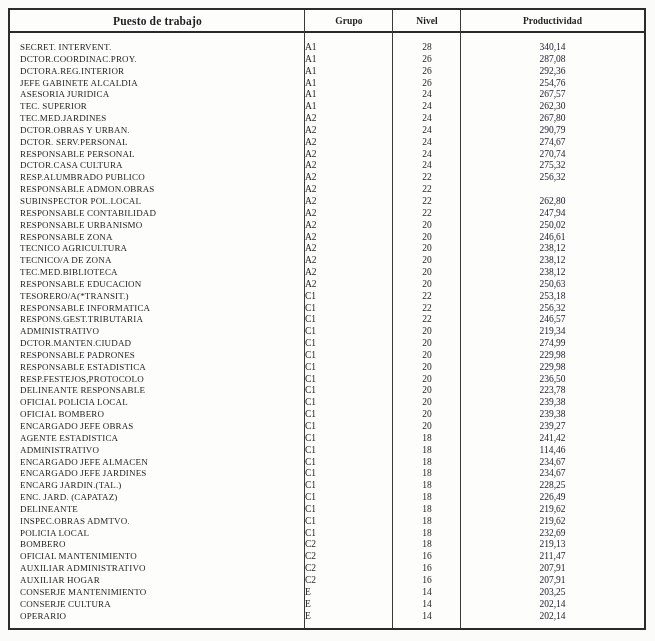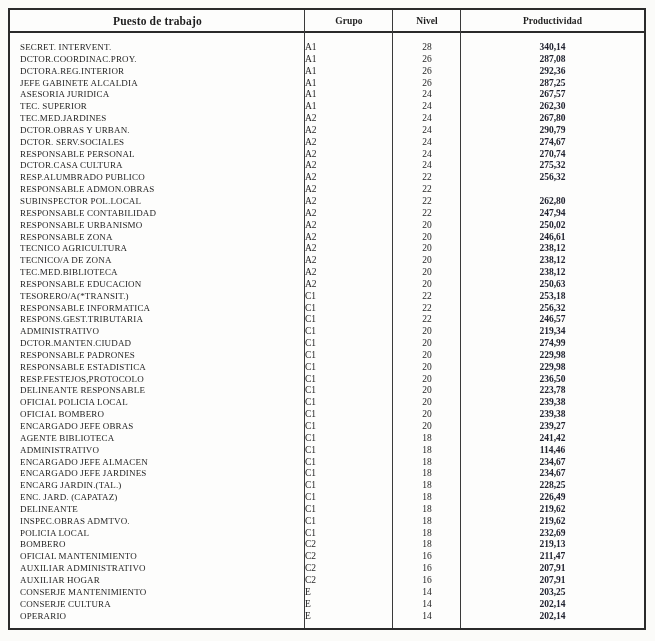--- a/index.html
+++ b/index.html
@@ -51,21 +51,21 @@
   .cell {
     font-size: 9px;
     line-height: 11.85px;
     color: #242424;
     white-space: nowrap;
     overflow: hidden;
   }
   .col-puesto { width: 295px; padding-left: 10px; text-align: left; letter-spacing: 0.15px; }
   .col-grupo  { width: 88px;  font-size: 9.5px; }
   .col-nivel  { width: 68px;  text-align: center; font-size: 9.5px; }
-  .col-prod   { flex: 1;      text-align: center; font-size: 9.5px; font-weight: bold; color: #20222f; }
+  .col-prod   { flex: 1;      text-align: center; font-size: 9.5px; font-weight: normal; color: #20222f; }
 </style>
 </head>
 <body>
 
 <div class="doc-table">
   <div class="vline vline-1"></div>
   <div class="vline vline-2"></div>
   <div class="vline vline-3"></div>
 
   <div class="header-row">
@@ -91,21 +91,21 @@
       <div class="row">
         <div class="cell col-puesto">DCTORA.REG.INTERIOR</div>
         <div class="cell col-grupo">A1</div>
         <div class="cell col-nivel">26</div>
         <div class="cell col-prod">292,36</div>
       </div>
       <div class="row">
         <div class="cell col-puesto">JEFE GABINETE ALCALDIA</div>
         <div class="cell col-grupo">A1</div>
         <div class="cell col-nivel">26</div>
-        <div class="cell col-prod">287,25</div>
+        <div class="cell col-prod">254,76</div>
       </div>
       <div class="row">
         <div class="cell col-puesto">ASESORIA JURIDICA</div>
         <div class="cell col-grupo">A1</div>
         <div class="cell col-nivel">24</div>
         <div class="cell col-prod">267,57</div>
       </div>
       <div class="row">
         <div class="cell col-puesto">TEC. SUPERIOR</div>
         <div class="cell col-grupo">A1</div>
@@ -118,21 +118,21 @@
         <div class="cell col-nivel">24</div>
         <div class="cell col-prod">267,80</div>
       </div>
       <div class="row">
         <div class="cell col-puesto">DCTOR.OBRAS Y URBAN.</div>
         <div class="cell col-grupo">A2</div>
         <div class="cell col-nivel">24</div>
         <div class="cell col-prod">290,79</div>
       </div>
       <div class="row">
-        <div class="cell col-puesto">DCTOR. SERV.SOCIALES</div>
+        <div class="cell col-puesto">DCTOR. SERV.PERSONAL</div>
         <div class="cell col-grupo">A2</div>
         <div class="cell col-nivel">24</div>
         <div class="cell col-prod">274,67</div>
       </div>
       <div class="row">
         <div class="cell col-puesto">RESPONSABLE PERSONAL</div>
         <div class="cell col-grupo">A2</div>
         <div class="cell col-nivel">24</div>
         <div class="cell col-prod">270,74</div>
       </div>
@@ -267,21 +267,21 @@
         <div class="cell col-nivel">20</div>
         <div class="cell col-prod">239,38</div>
       </div>
       <div class="row">
         <div class="cell col-puesto">ENCARGADO JEFE OBRAS</div>
         <div class="cell col-grupo">C1</div>
         <div class="cell col-nivel">20</div>
         <div class="cell col-prod">239,27</div>
       </div>
       <div class="row">
-        <div class="cell col-puesto">AGENTE BIBLIOTECA</div>
+        <div class="cell col-puesto">AGENTE ESTADISTICA</div>
         <div class="cell col-grupo">C1</div>
         <div class="cell col-nivel">18</div>
         <div class="cell col-prod">241,42</div>
       </div>
       <div class="row">
         <div class="cell col-puesto">ADMINISTRATIVO</div>
         <div class="cell col-grupo">C1</div>
         <div class="cell col-nivel">18</div>
         <div class="cell col-prod">114,46</div>
       </div>

